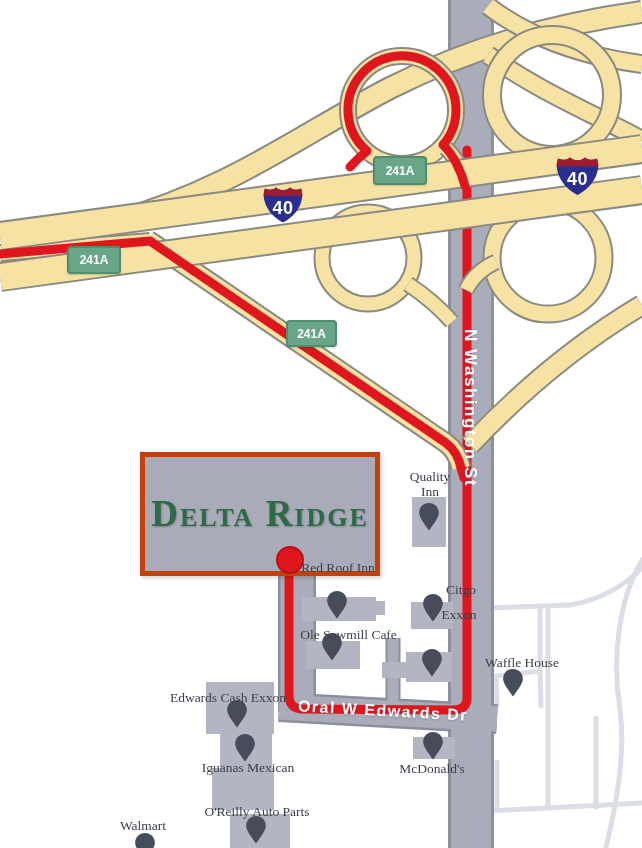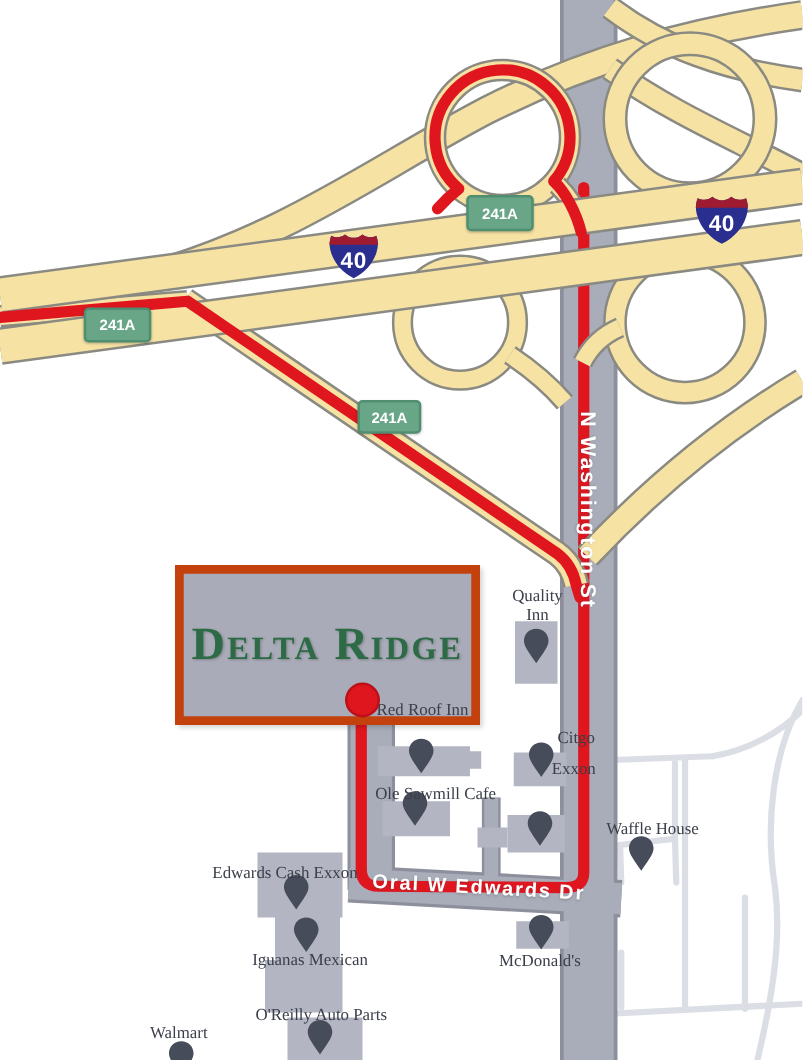--- a/index.html
+++ b/index.html
@@ -20,21 +20,21 @@
   .shield{position:absolute;z-index:3;}
   .shield svg{display:block;}
   .shield .num{
     position:absolute;left:0;top:45%;width:100%;text-align:center;
     color:#fff;font-weight:bold;font-size:18px;line-height:1;
     letter-spacing:0.5px;
   }
   
   #park-box{
     position:absolute;left:140px;top:452px;width:230px;height:114px;
-    background:#A9ACB8;border:7px solid #c2410c;z-index:2;
+    background:#A9ACB8;border:5px solid #c2410c;z-index:2;
     display:flex;flex-direction:column;align-items:center;justify-content:center;
     box-shadow:2px 2px 4px rgba(0,0,0,.18);
   }
   #park-box .l1,#park-box .l2{
     font-family:"Liberation Serif",serif;font-variant:small-caps;
     font-weight:bold;color:#2C6B46;letter-spacing:2px;line-height:1.15;
     text-shadow:1px 1px 2px rgba(0,0,0,.25);
   }
   #park-box .l1{font-size:37px;}
   #park-box .l2{font-size:37px;}

